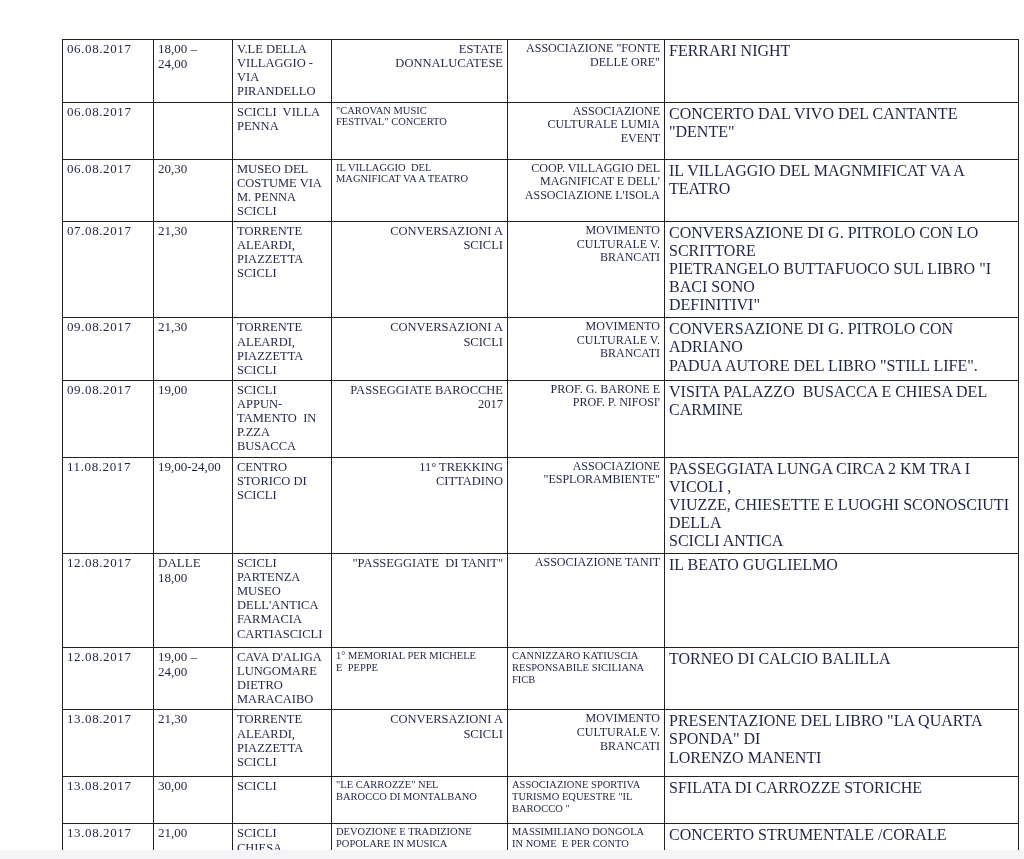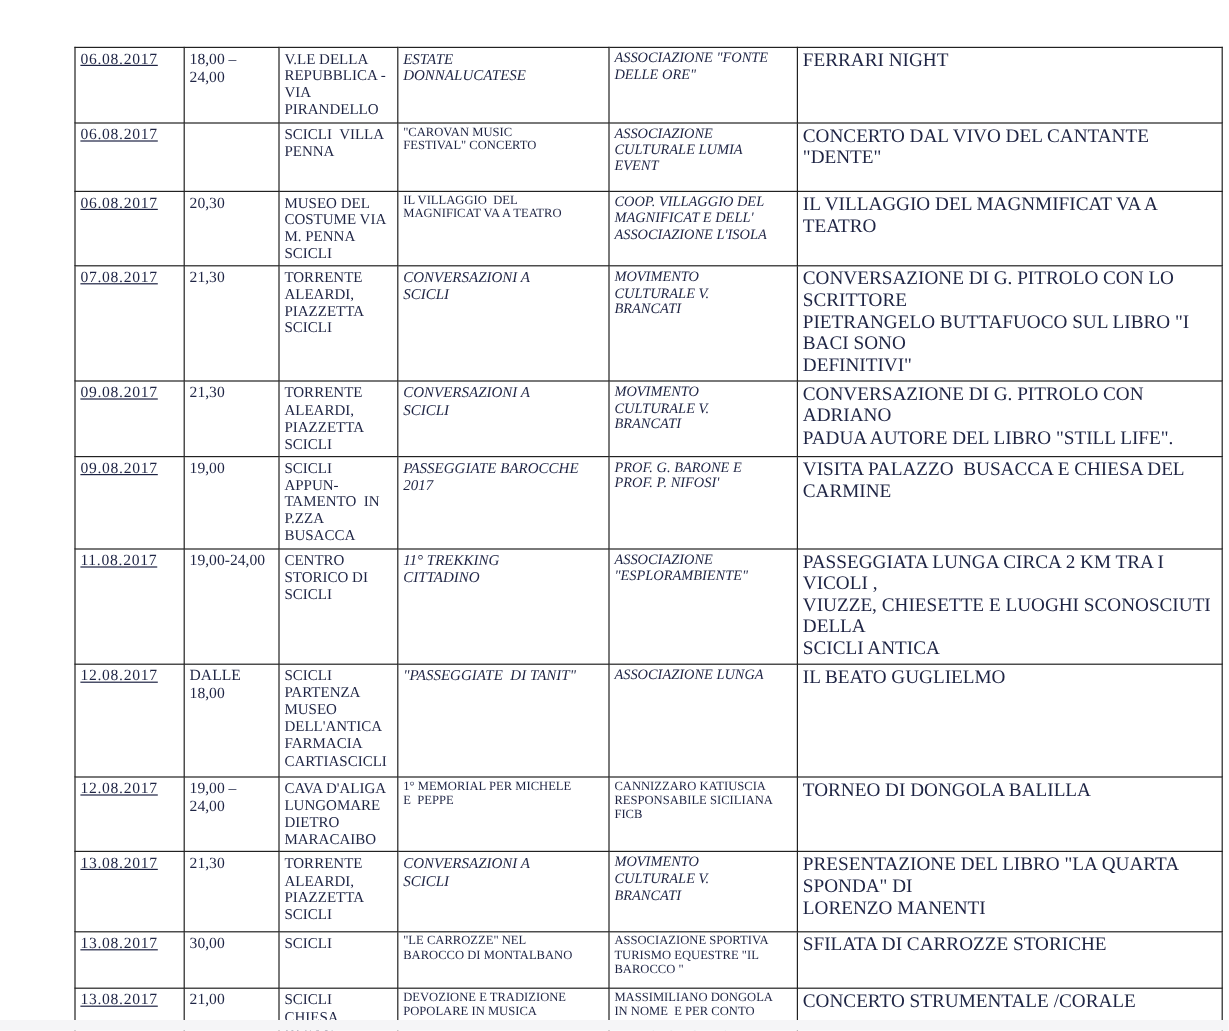--- a/index.html
+++ b/index.html
@@ -14,27 +14,27 @@
     color:#1e2444;
   }
   .doc-table td{
     border:1.5px solid #222222;
     vertical-align:top;
     padding:2px 4px 3px 4px;
     white-space:pre-wrap;
     overflow:hidden;
     line-height:1.13;
   }
-  .c-date{font-size:13px;padding-left:6px;letter-spacing:0.6px;text-decoration:underline;}
+  .c-date{font-size:13px;padding-left:6px;letter-spacing:0.6px;}
   .c-time{font-size:13px;}
   .c-loc{font-size:12.5px;padding-left:5px;}
   .c-event{font-size:12.5px;}
   .c-org{font-size:12px;}
   .c-desc{font-size:16px;padding-left:5px;}
-  .align-center{text-align:left;font-style:italic;}
+  .align-center{text-align:right;}
   .align-left{text-align:left;}
   .fs-small{font-size:10.5px;}
   
   .doc-table tbody tr:nth-child(1){height:61px;}
   .doc-table tbody tr:nth-child(2){height:57px;}
   .doc-table tbody tr:nth-child(3){height:59px;}
   .doc-table tbody tr:nth-child(4){height:68px;margin-left:39px;}
   .doc-table tbody tr:nth-child(5){height:60px;}
   .doc-table tbody tr:nth-child(6){height:64px;}
   .doc-table tbody tr:nth-child(7){height:65px;padding-left:15px;}
@@ -59,21 +59,21 @@
     <col style="width:176px">
     <col style="width:157px">
     <col style="width:354px">
   </colgroup>
   <tbody>
       <tr>
         <td class="c-date">06.08.2017</td>
         <td class="c-time">18,00 –
 24,00</td>
         <td class="c-loc">V.LE DELLA
-REPUBBLICA -
+VILLAGGIO -
 VIA
 PIRANDELLO</td>
         <td class="c-event align-center">ESTATE
 DONNALUCATESE</td>
         <td class="c-org align-center">ASSOCIAZIONE "FONTE
 DELLE ORE"</td>
         <td class="c-desc">FERRARI NIGHT</td>
       </tr>
       <tr>
         <td class="c-date">06.08.2017</td>
@@ -163,37 +163,37 @@
         <td class="c-date">12.08.2017</td>
         <td class="c-time">DALLE
 18,00</td>
         <td class="c-loc">SCICLI
 PARTENZA
 MUSEO
 DELL'ANTICA
 FARMACIA
 CARTIASCICLI</td>
         <td class="c-event align-center">"PASSEGGIATE  DI TANIT"</td>
-        <td class="c-org align-center">ASSOCIAZIONE LUNGA</td>
+        <td class="c-org align-center">ASSOCIAZIONE TANIT</td>
         <td class="c-desc">IL BEATO GUGLIELMO</td>
       </tr>
       <tr>
         <td class="c-date">12.08.2017</td>
         <td class="c-time">19,00 –
 24,00</td>
         <td class="c-loc">CAVA D'ALIGA
 LUNGOMARE
 DIETRO
 MARACAIBO</td>
         <td class="c-event align-left fs-small">1° MEMORIAL PER MICHELE
 E  PEPPE</td>
         <td class="c-org align-left fs-small">CANNIZZARO KATIUSCIA
 RESPONSABILE SICILIANA
 FICB</td>
-        <td class="c-desc">TORNEO DI DONGOLA BALILLA</td>
+        <td class="c-desc">TORNEO DI CALCIO BALILLA</td>
       </tr>
       <tr>
         <td class="c-date">13.08.2017</td>
         <td class="c-time">21,30</td>
         <td class="c-loc">TORRENTE
 ALEARDI,
 PIAZZETTA
 SCICLI</td>
         <td class="c-event align-center">CONVERSAZIONI A
 SCICLI</td>

